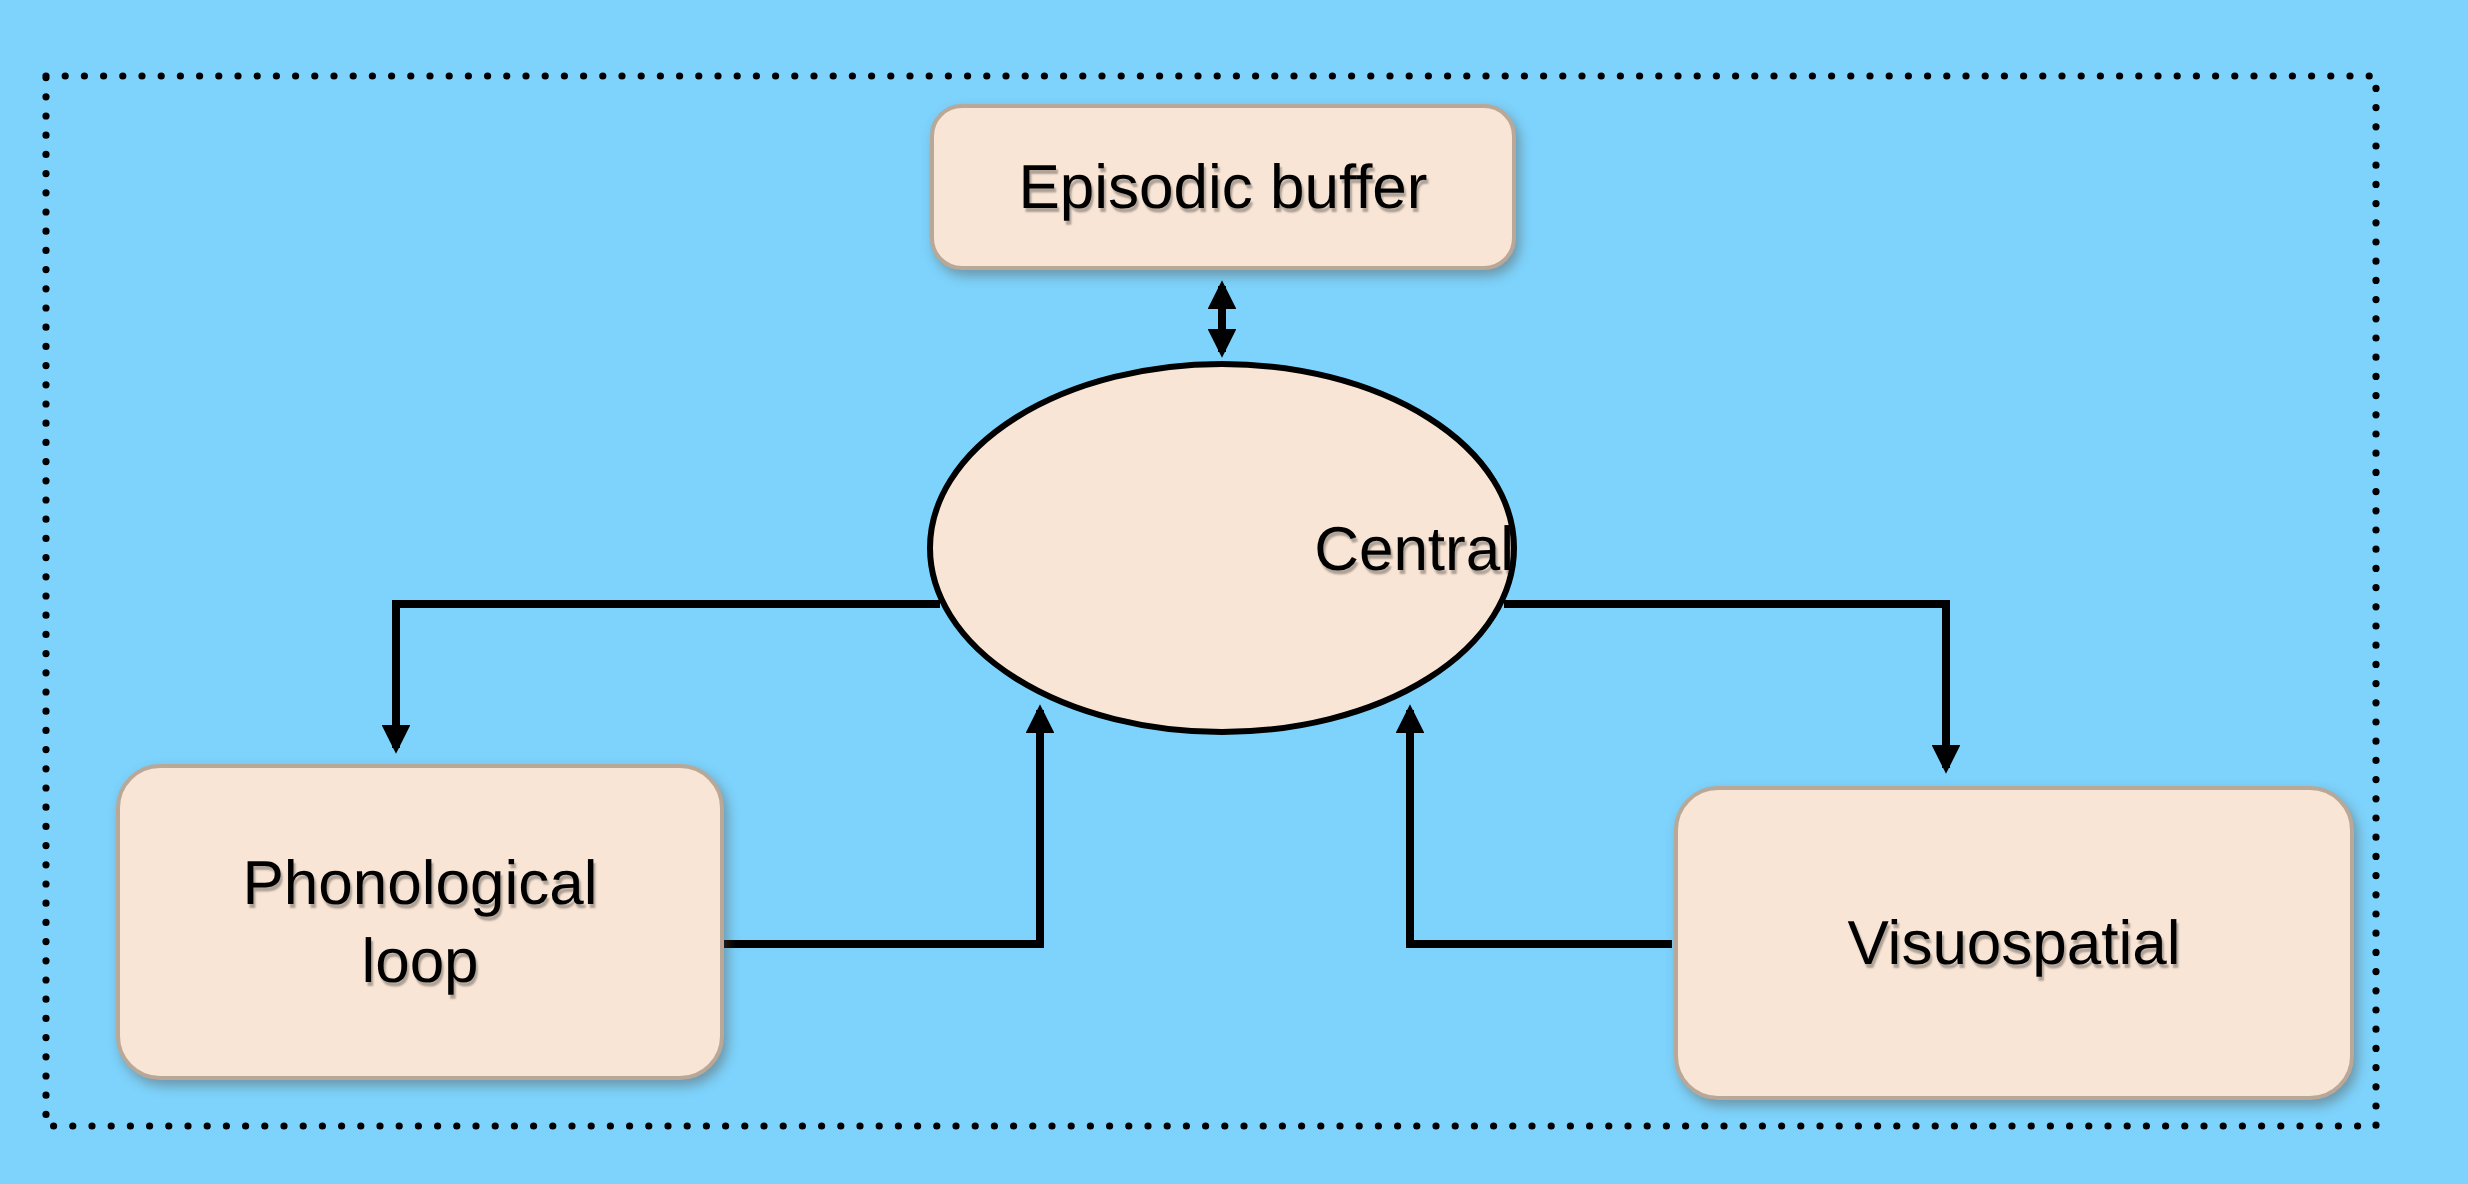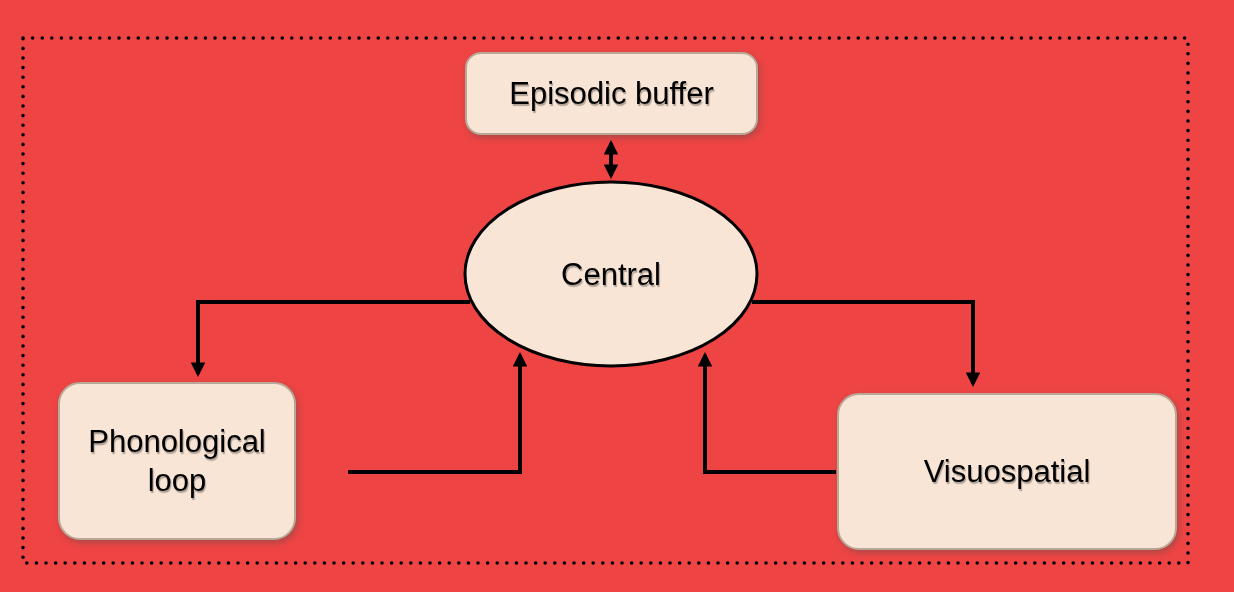--- a/index.html
+++ b/index.html
@@ -5,21 +5,21 @@
   html, body {
     margin: 0;
     padding: 0;
     background: #ffffff;
     font-family: "Liberation Sans", sans-serif;
   }
   .canvas {
     position: relative;
     width: 1234px;
     height: 592px;
-    background: #ef4444;
+    background: #7dd3fc;
     overflow: hidden;
   }
   svg.layer {
     position: absolute;
     left: 0;
     top: 0;
     width: 1234px;
     height: 592px;
   }
   .node {
@@ -42,40 +42,40 @@
   #node-episodic {
     left: 465px;
     top: 52px;
     width: 293px;
     height: 83px;
     border-radius: 16px;
   }
   #node-phonological {
     left: 58px;
     top: 382px;
-    width: 238px;
+    width: 304px;
     height: 158px;
     border-radius: 22px;
   }
   #node-visuospatial {
     left: 837px;
     top: 393px;
     width: 340px;
     height: 157px;
     border-radius: 22px;
   }
   .ellipse-label {
     position: absolute;
     left: 465px;
     top: 182px;
     width: 292px;
     height: 184px;
     display: flex;
     flex-direction: column;
-    align-items: center;
+    align-items: flex-end;
     justify-content: center;
     text-align: center;
     color: #000000;
     font-size: 31px;
     line-height: 39px;
     text-shadow: 1px 2px 1px rgba(0, 0, 0, 0.30);
   }
   .line2 { display: block; }
 </style>
 </head>

